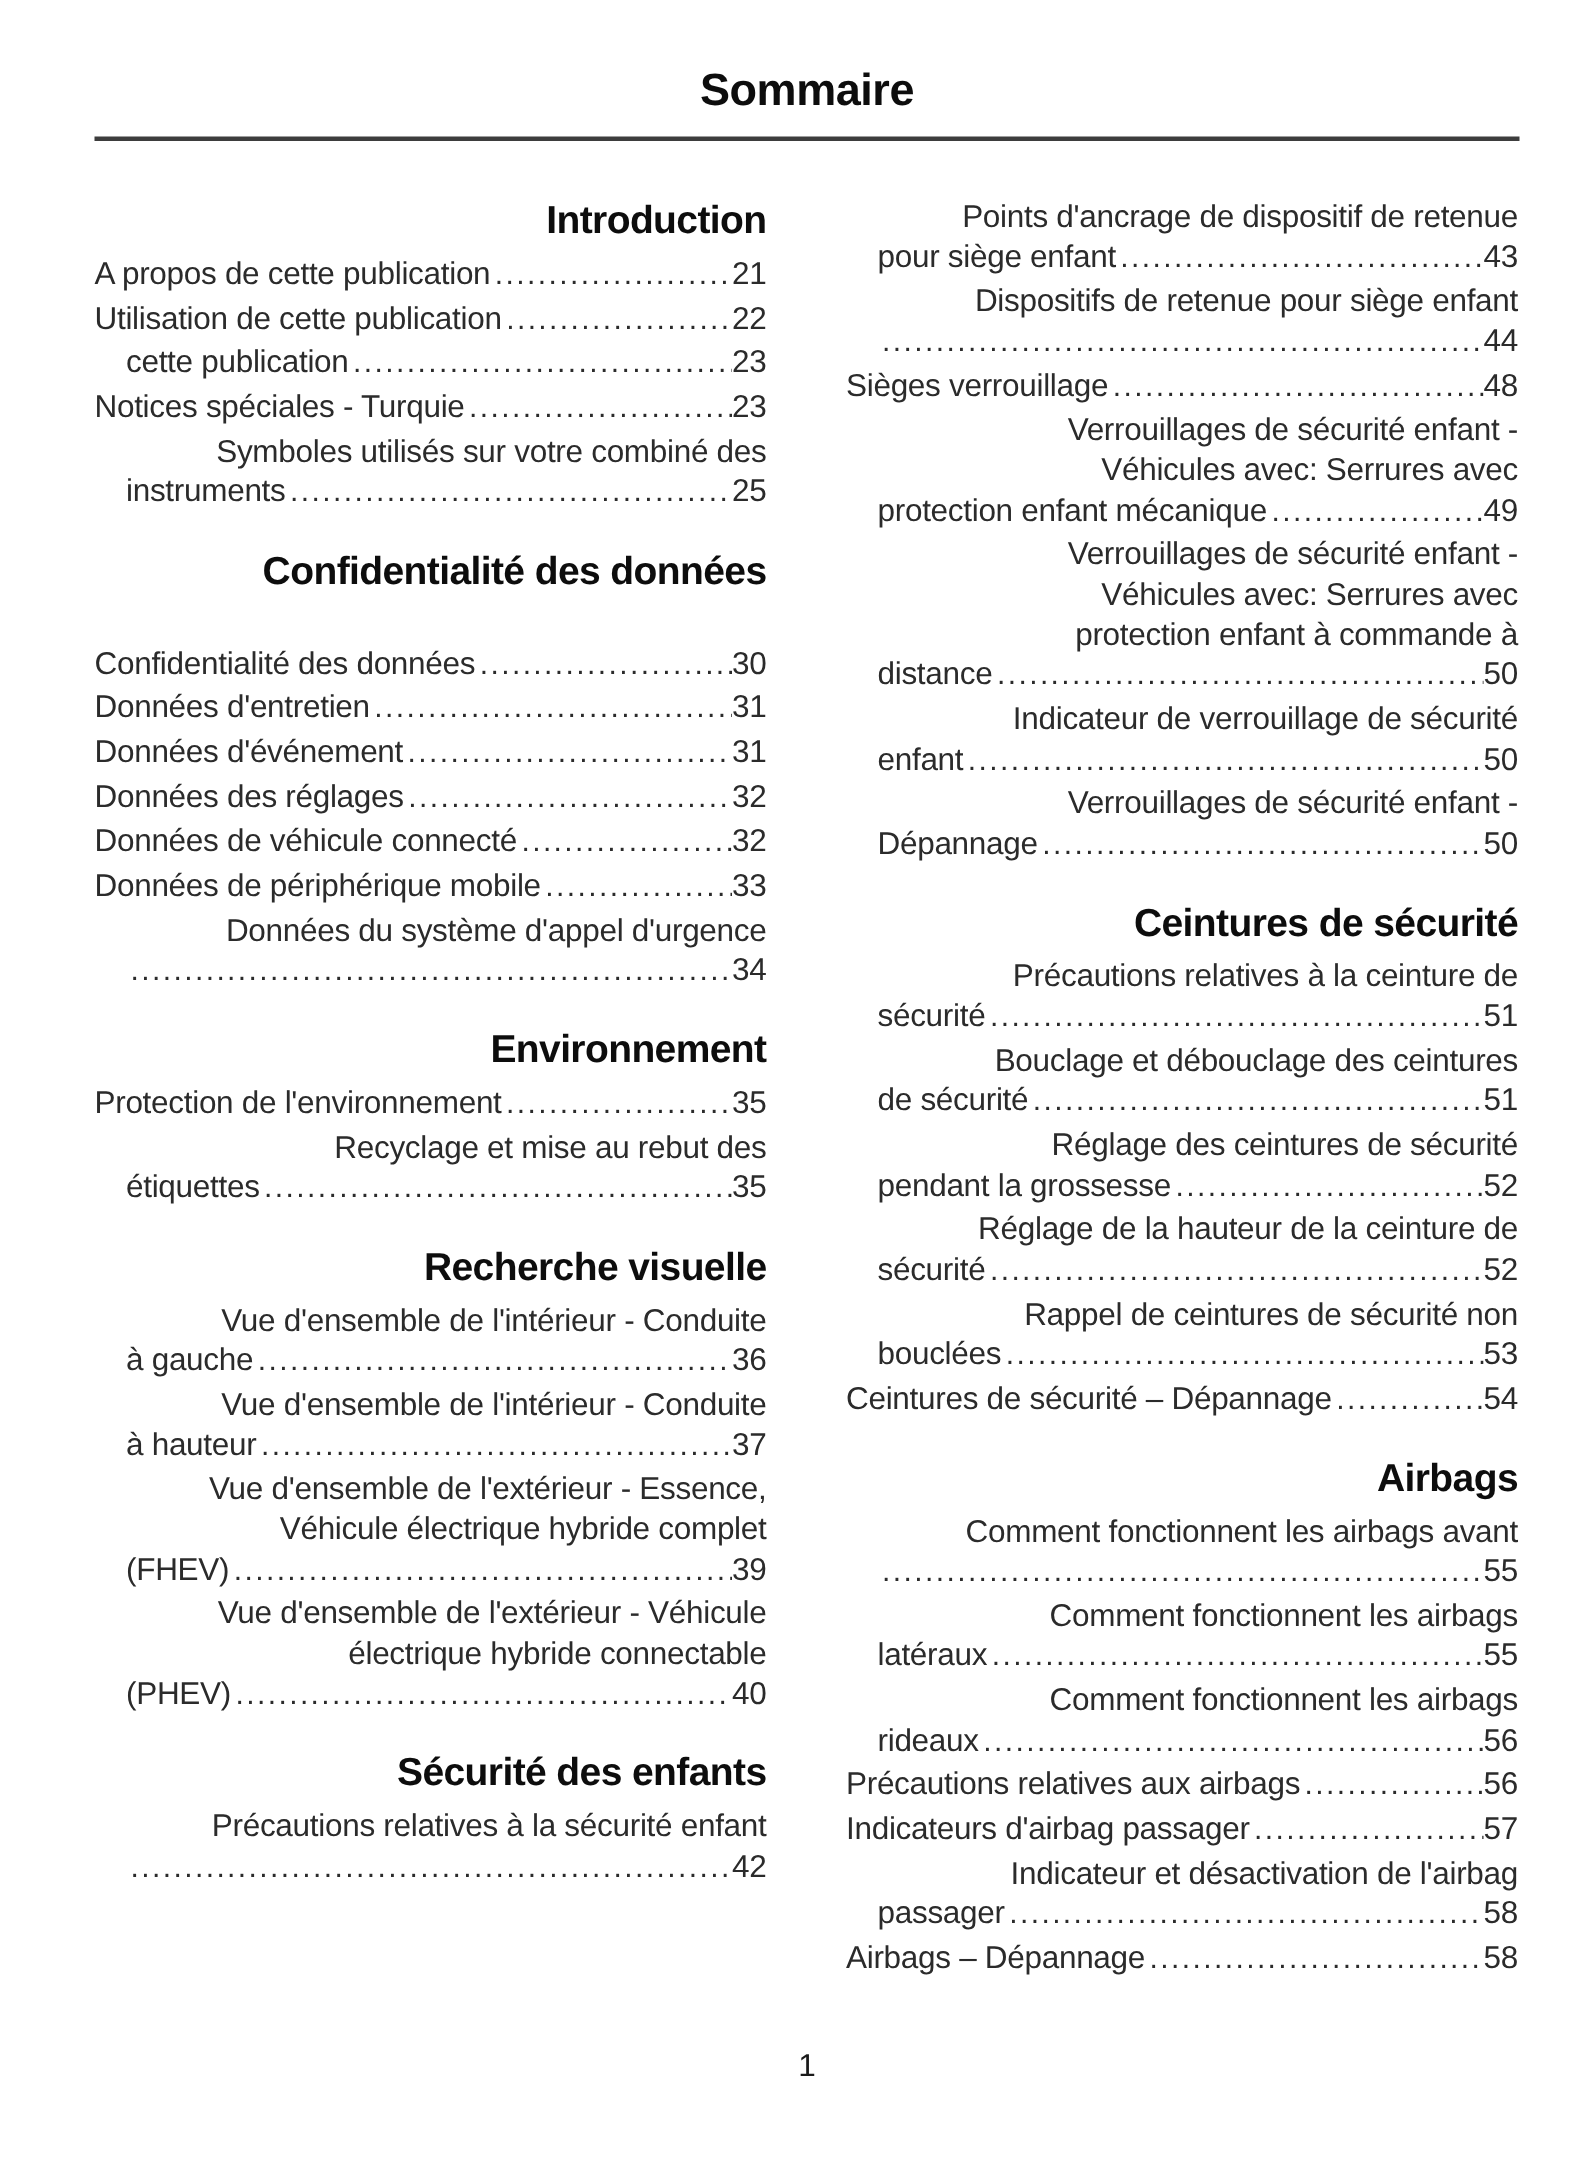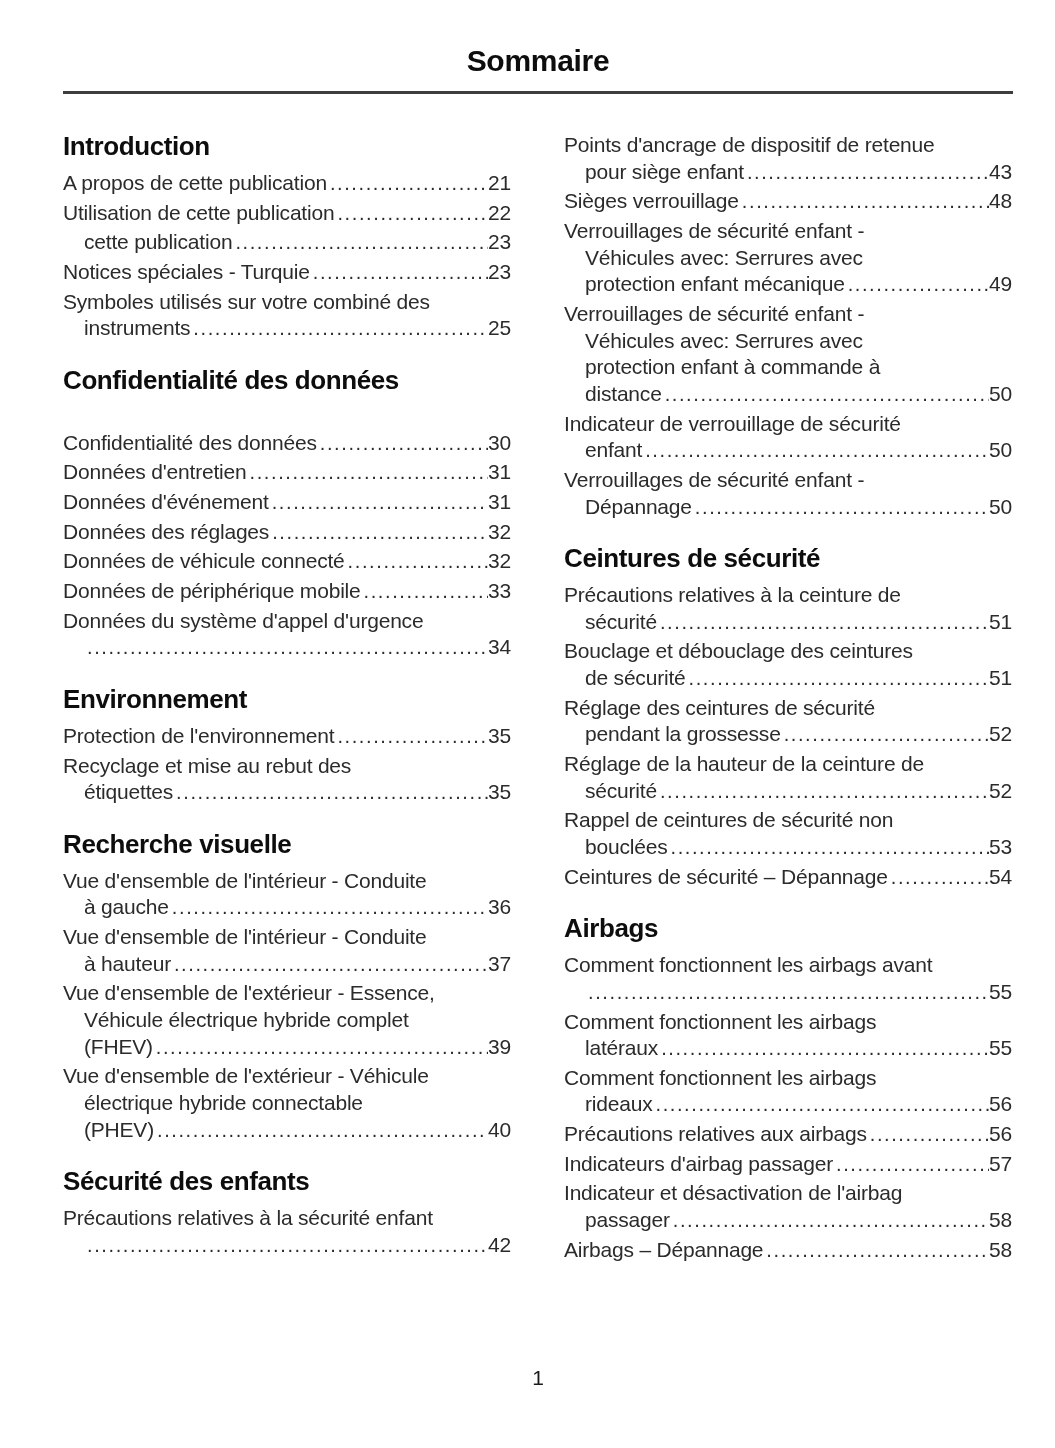--- a/index.html
+++ b/index.html
@@ -25,21 +25,21 @@
     height: 3px;
     background: #3d3d3d;
     margin-top: 13px;
   }
   .columns {
     display: flex;
     gap: 53px;
     margin-top: 38px;
   }
   .col { width: 448px; flex: 0 0 auto; }
-  .section { display: block; }
+  .section { display: block; text-align: right; }
   .heading {
     font-size: 26px;
     line-height: 1.15;
     font-weight: 700;
     color: #0d0d0d;
     letter-spacing: -0.4px;
     margin: 24px 0 8px 0;
   }
   .col .section:first-child .heading { margin-top: 0; }
   .section.gap .heading { margin-bottom: 34px; }
@@ -253,20 +253,28 @@
           <section class="section">
             <div class="entry">
               <div class="ln">Points d'ancrage de dispositif de retenue</div>
               <div class="last cont">
                 <span class="txt">pour siège enfant</span>
                 <span class="leader"></span>
                 <span class="pnum">43</span>
               </div>
             </div>
             <div class="entry">
+              <div class="ln">Dispositifs de retenue pour siège enfant</div>
+              <div class="last cont">
+                <span class="txt"></span>
+                <span class="leader"></span>
+                <span class="pnum">44</span>
+              </div>
+            </div>
+            <div class="entry">
               <div class="last">
                 <span class="txt">Sièges verrouillage</span>
                 <span class="leader"></span>
                 <span class="pnum">48</span>
               </div>
             </div>
             <div class="entry">
               <div class="ln">Verrouillages de sécurité enfant -</div>
               <div class="ln cont">Véhicules avec: Serrures avec</div>
               <div class="last cont">

